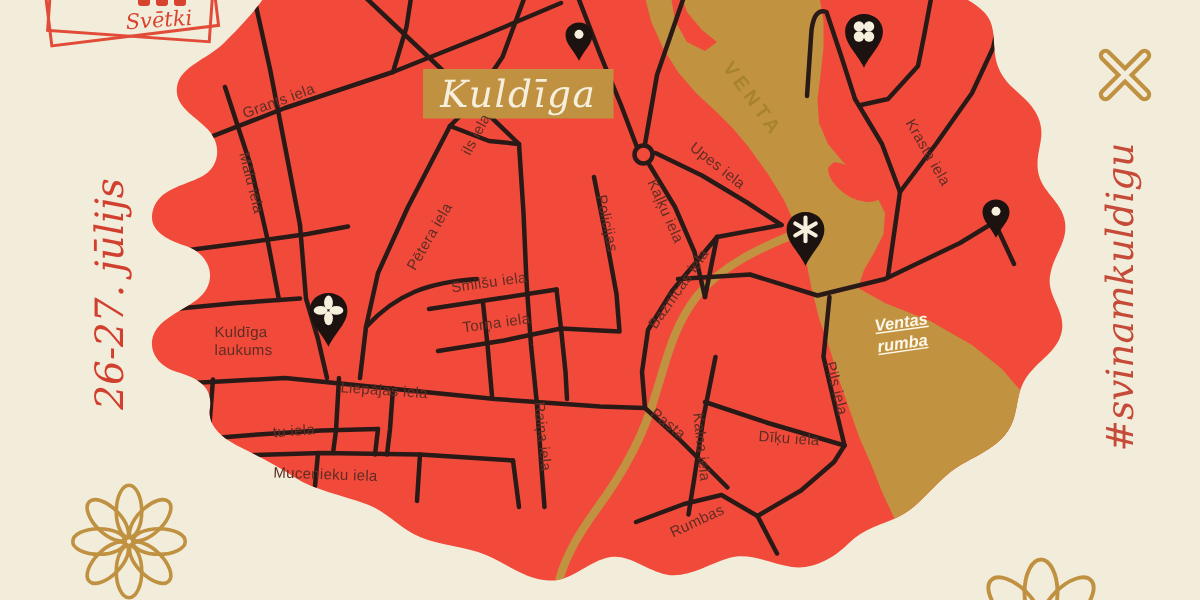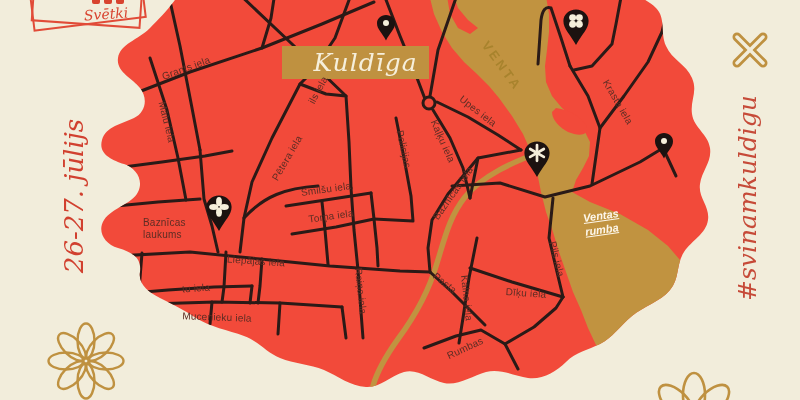--- a/index.html
+++ b/index.html
@@ -1,20 +1,20 @@
 <!DOCTYPE html>
 <html><head>
 <meta charset="utf-8">
 <style>
   html,body{margin:0;padding:0;background:#e8e4d4;}
   #poster{position:relative;width:800px;height:400px;overflow:hidden;background:#f2eddb;font-family:"Liberation Sans",sans-serif;}
   #mapsvg{position:absolute;left:0;top:0;}
   .slabel{position:absolute;font:10px "Liberation Sans",sans-serif;color:#5e2d24;white-space:nowrap;transform-origin:center;letter-spacing:.2px;}
   .wrap{white-space:normal;line-height:1.15;}
-  #city-box{position:absolute;left:282px;top:46px;width:127px;height:33px;background:#bf9140;display:flex;align-items:center;justify-content:center;padding-left:20px;}
+  #city-box{position:absolute;left:282px;top:46px;width:127px;height:33px;background:#bf9140;display:flex;align-items:center;justify-content:center;}
   #city-box span{font:italic 25px "DejaVu Serif",serif;color:#f6efdb;letter-spacing:1px;}
   #venta-label{position:absolute;left:502px;top:66px;transform:translate(-50%,-50%) rotate(54deg);font:600 13px "Liberation Sans",sans-serif;color:#a8832d;letter-spacing:3px;}
   #rumba-label{position:absolute;left:610px;top:222px;width:52px;transform:translate(-50%,-50%) rotate(-8deg);font:italic bold 11px "Liberation Sans",sans-serif;color:#fdf7ea;text-decoration:underline;white-space:normal;line-height:1.25;}
   #date-text{position:absolute;left:74px;top:196px;transform:translate(-50%,-50%) rotate(-90deg);font:italic 26px "DejaVu Serif",serif;color:#d1402f;white-space:nowrap;}
   #hashtag-text{position:absolute;left:747px;top:198px;transform:translate(-50%,-50%) rotate(-90deg);font:italic 25px "DejaVu Serif",serif;color:#c64a38;white-space:nowrap;}
   #svetki-text{position:absolute;left:106px;top:14px;transform:translate(-50%,-50%) rotate(-4deg);font:italic 14px "DejaVu Serif",serif;color:#d8432f;}
 </style>
 </head>
 <body>
 
@@ -174,21 +174,21 @@
 
   <div class="slabel" style="left:186px;top:68px;transform:translate(-50%,-50%) rotate(-20deg);">Grants iela</div>
   <div class="slabel" style="left:167px;top:122px;transform:translate(-50%,-50%) rotate(76deg);">Mālu iela</div>
   <div class="slabel" style="left:318px;top:90px;transform:translate(-50%,-50%) rotate(-62deg);">ils iela</div>
   <div class="slabel" style="left:287px;top:158px;transform:translate(-50%,-50%) rotate(-60deg);">Pētera iela</div>
   <div class="slabel" style="left:404px;top:149px;transform:translate(-50%,-50%) rotate(78deg);">Policijas</div>
   <div class="slabel" style="left:443px;top:141px;transform:translate(-50%,-50%) rotate(66deg);">Kaļķu iela</div>
   <div class="slabel" style="left:478px;top:111px;transform:translate(-50%,-50%) rotate(38deg);">Upes iela</div>
   <div class="slabel" style="left:326px;top:189px;transform:translate(-50%,-50%) rotate(-8deg);">Smilšu iela</div>
   <div class="slabel" style="left:331px;top:216px;transform:translate(-50%,-50%) rotate(-8deg);">Torņa iela</div>
-  <div class="slabel wrap" style="left:169px;top:228px;width:52px;white-space:normal;transform:translate(-50%,-50%);">Baznīcas laukums</div>
+  <div class="slabel wrap" style="left:169px;top:228px;width:52px;white-space:normal;transform:translate(-50%,-50%);">Kuldīga laukums</div>
   <div class="slabel" style="left:256px;top:261px;transform:translate(-50%,-50%) rotate(4deg);">Liepājas iela</div>
   <div class="slabel" style="left:196px;top:288px;transform:translate(-50%,-50%) rotate(-4deg);">tu iela</div>
   <div class="slabel" style="left:217px;top:317px;transform:translate(-50%,-50%) rotate(2deg);">Mucenieku iela</div>
   <div class="slabel" style="left:361px;top:291px;transform:translate(-50%,-50%) rotate(84deg);">Raiņa iela</div>
   <div class="slabel" style="left:445px;top:283px;transform:translate(-50%,-50%) rotate(38deg);">Pasta</div>
   <div class="slabel" style="left:467px;top:298px;transform:translate(-50%,-50%) rotate(84deg);">Kalna iela</div>
   <div class="slabel" style="left:465px;top:348px;transform:translate(-50%,-50%) rotate(-25deg);">Rumbas</div>
   <div class="slabel" style="left:526px;top:293px;transform:translate(-50%,-50%) rotate(4deg);">Dīķu iela</div>
   <div class="slabel" style="left:557px;top:259px;transform:translate(-50%,-50%) rotate(76deg);">Pils iela</div>
   <div class="slabel" style="left:453px;top:193px;transform:translate(-50%,-50%) rotate(-55deg);">Baznīcas iela</div>

